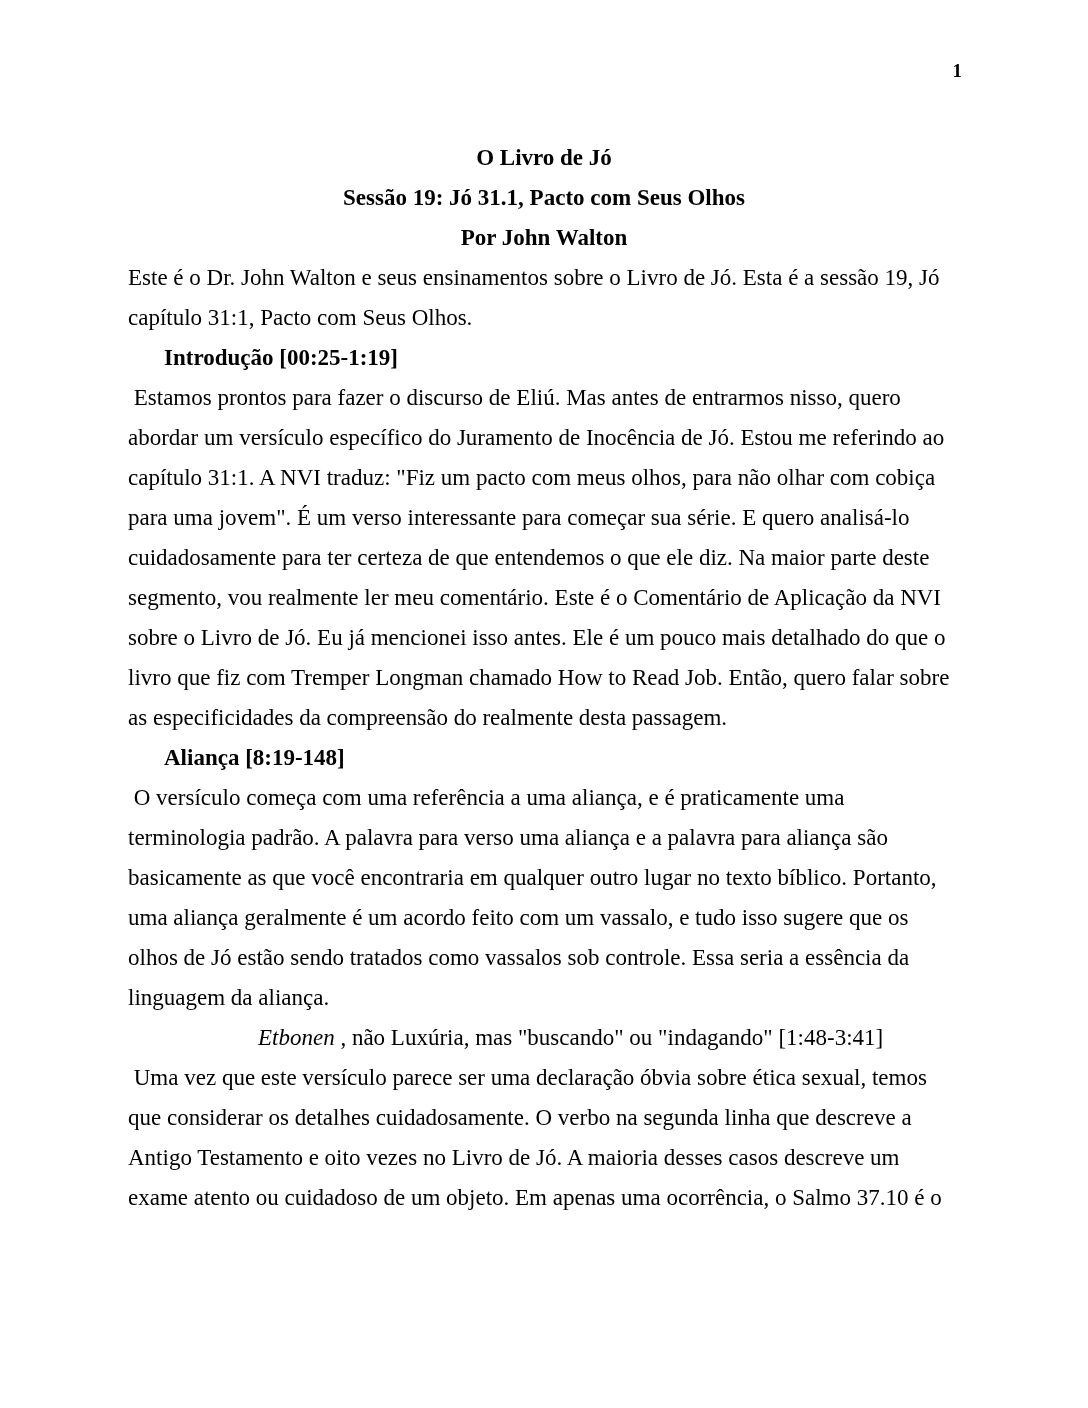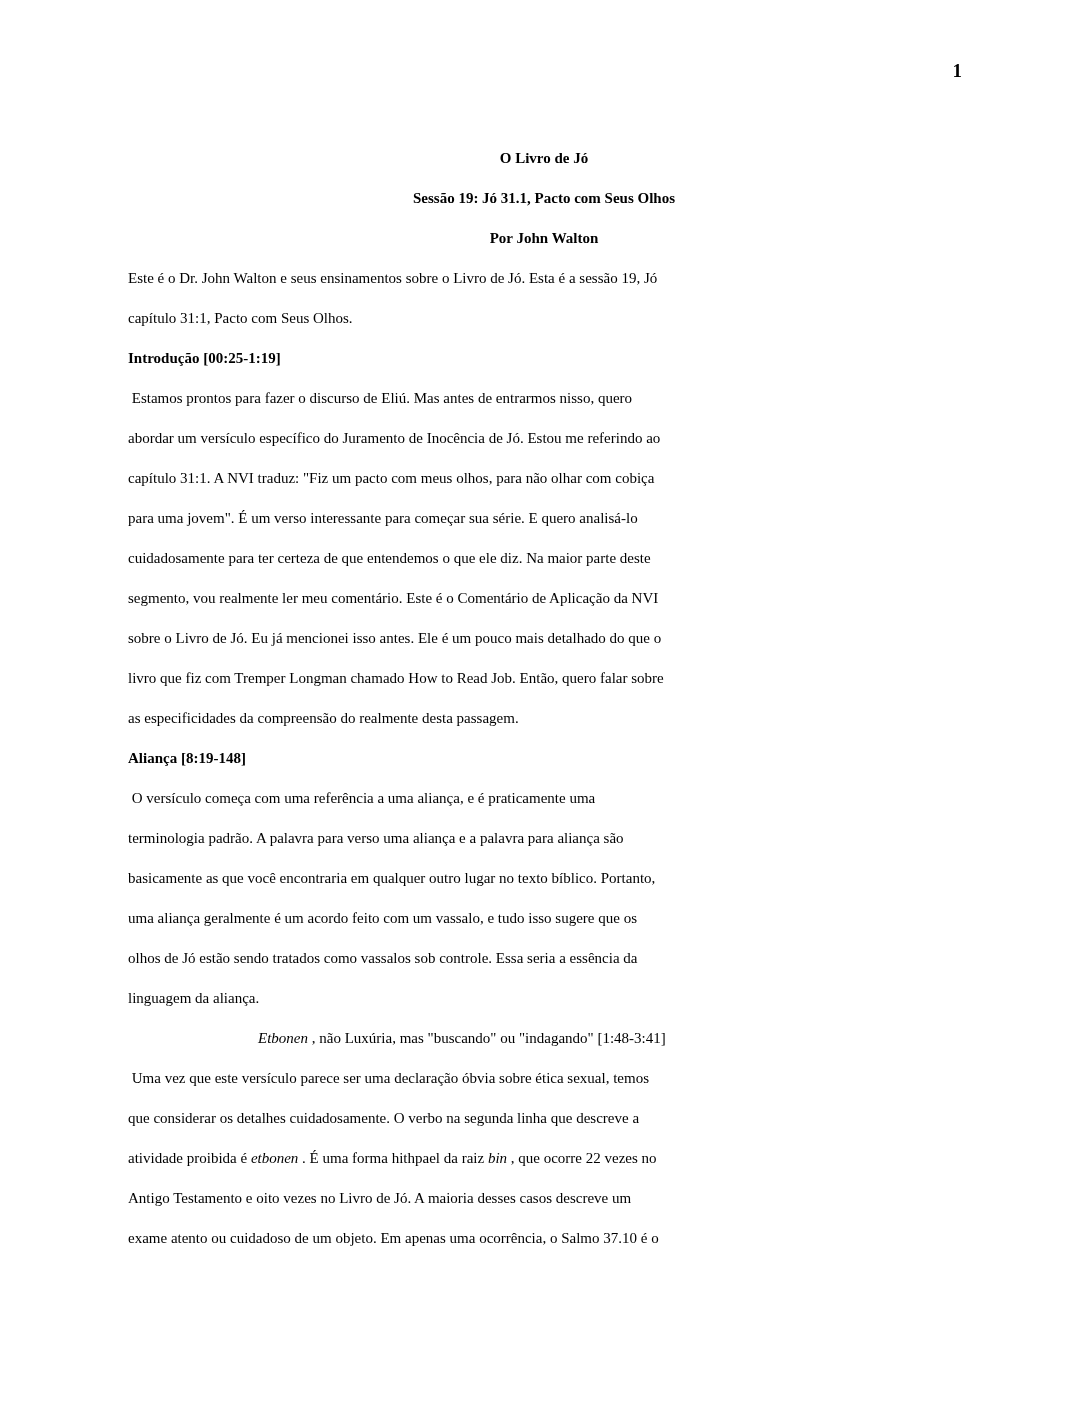--- a/index.html
+++ b/index.html
@@ -26,30 +26,31 @@
     font-weight: bold;
     line-height: 26px;
   }
   .flow {
     position: absolute;
     top: 138px;
     left: 128px;
     width: 832px;
   }
   .line {
-    font-size: 15px;
+    font-size: 23px;
     line-height: 40px;
     white-space: pre;
   }
   .title {
     text-align: center;
     font-weight: bold;
   }
   .heading {
     font-weight: bold;
+    margin-left: 36px;
   }
   .heading-indent {
     font-weight: normal;
     padding-left: 130px;
   }
   .i {
     font-style: italic;
   }
 </style>
 </head>
@@ -76,17 +77,16 @@
       <div class="line heading"><span>Aliança [8:19-148]</span></div>
       <div class="line body"><span> O versículo começa com uma referência a uma aliança, e é praticamente uma</span></div>
       <div class="line body"><span>terminologia padrão. A palavra para verso uma aliança e a palavra para aliança são</span></div>
       <div class="line body"><span>basicamente as que você encontraria em qualquer outro lugar no texto bíblico. Portanto,</span></div>
       <div class="line body"><span>uma aliança geralmente é um acordo feito com um vassalo, e tudo isso sugere que os</span></div>
       <div class="line body"><span>olhos de Jó estão sendo tratados como vassalos sob controle. Essa seria a essência da</span></div>
       <div class="line body"><span>linguagem da aliança.</span></div>
       <div class="line heading-indent"><span class="i">Etbonen</span><span> , não Luxúria, mas "buscando" ou "indagando" [1:48-3:41]</span></div>
       <div class="line body"><span> Uma vez que este versículo parece ser uma declaração óbvia sobre ética sexual, temos</span></div>
       <div class="line body"><span>que considerar os detalhes cuidadosamente. O verbo na segunda linha que descreve a</span></div>
-      <div class="line body"><span>atividade proibida é </span><span class="i">etbonen</span><span> . É uma forma hithpael da raiz </span><span class="i">bin</span><span> , que ocorre 22 vezes no</span></div>
       <div class="line body"><span>Antigo Testamento e oito vezes no Livro de Jó. A maioria desses casos descreve um</span></div>
       <div class="line body"><span>exame atento ou cuidadoso de um objeto. Em apenas uma ocorrência, o Salmo 37.10 é o</span></div>
     </div>
 </div>
 
 </body></html>

